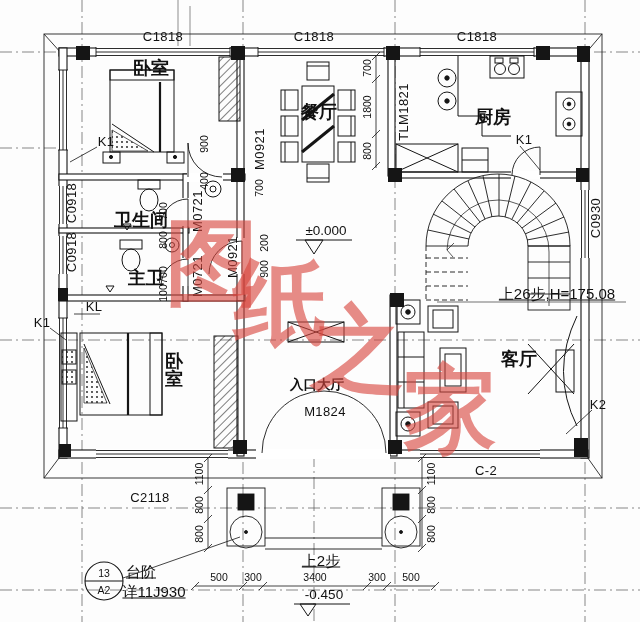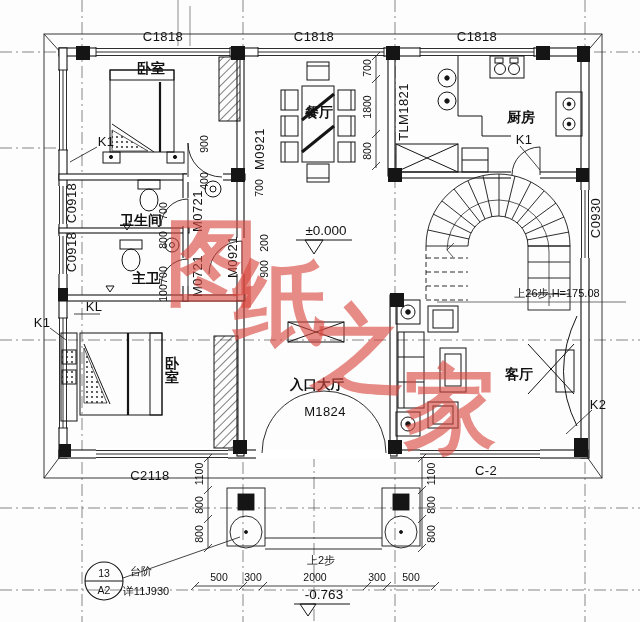--- a/index.html
+++ b/index.html
@@ -3,24 +3,24 @@
 <meta charset="utf-8">
 <style>
   html,body{margin:0;padding:0;background:#e8e8e8;}
   #plan{position:relative;width:640px;height:622px;background:#fdfdfd;overflow:hidden;
         font-family:"Liberation Sans",sans-serif;}
   #plan svg{position:absolute;left:0;top:0;}
   .lbl{position:absolute;font-family:"Liberation Sans",sans-serif;font-size:12px;color:#111;
        white-space:nowrap;line-height:1;transform:translate(-50%,-50%);z-index:5;}
   .lbl.v{transform:translate(-50%,-50%) rotate(-90deg);}
   .lbl.code{font-size:13px;letter-spacing:.4px;}
-  .lbl.room{font-size:14px;font-weight:bold;}
+  .lbl.room{font-size:18px;font-weight:bold;}
   .lbl.dim{font-size:10.5px;}
   .lbl.big{font-size:13.5px;}
-  .lbl.note{font-size:11px;}
+  .lbl.note{font-size:15px;text-decoration:underline;}
   .stack{width:14px;white-space:normal;word-break:break-all;text-align:center;}
   .wm{position:absolute;font-family:"Liberation Serif",serif;font-weight:bold;font-size:94px;
       color:#d8463e;opacity:.62;transform:translate(-50%,-50%);z-index:8;pointer-events:none;}
 </style>
 </head>
 <body>
 
 <div id="plan">
 
 <svg width="640" height="622" viewBox="0 0 640 622">
@@ -383,48 +383,48 @@
 <span class="lbl code" style="left:314px;top:36px">C1818</span>
 <span class="lbl code" style="left:477px;top:36px">C1818</span>
 <span class="lbl code v" style="left:403px;top:112px">TLM1821</span>
 <span class="lbl code v" style="left:259px;top:149px">M0921</span>
 <span class="lbl code v" style="left:232px;top:257px">M0921</span>
 <span class="lbl code v" style="left:197px;top:211px">M0721</span>
 <span class="lbl code v" style="left:197px;top:276px">M0721</span>
 <span class="lbl code v" style="left:71px;top:203px">C0918</span>
 <span class="lbl code v" style="left:71px;top:252px">C0918</span>
 <span class="lbl code v" style="left:595px;top:218px">C0930</span>
-<span class="lbl code" style="left:150px;top:475px">C2118</span>
+<span class="lbl code" style="left:150px;top:497px">C2118</span>
 <span class="lbl code" style="left:486px;top:470px">C-2</span>
 <span class="lbl code" style="left:325px;top:411px">M1824</span>
 
 <span class="lbl code" style="left:106px;top:141px">K1</span>
 <span class="lbl code" style="left:524px;top:139px">K1</span>
 <span class="lbl code" style="left:42px;top:322px">K1</span>
 <span class="lbl code" style="left:94px;top:306px">KL</span>
 <span class="lbl code" style="left:598px;top:404px">K2</span>
 
 <span class="lbl room" style="left:151px;top:68px">卧室</span>
 <span class="lbl room" style="left:319px;top:112px">餐厅</span>
-<span class="lbl room" style="left:521px;top:117px">厨房</span>
+<span class="lbl room" style="left:493px;top:117px">厨房</span>
 <span class="lbl room" style="left:141px;top:220px">卫生间</span>
 <span class="lbl room" style="left:146px;top:278px">主卫</span>
 <span class="lbl room stack" style="left:172px;top:370px">卧室</span>
 <span class="lbl room big" style="left:317px;top:385px">入口大厅</span>
-<span class="lbl room" style="left:519px;top:374px">客厅</span>
+<span class="lbl room" style="left:519px;top:359px">客厅</span>
 
 <span class="lbl big" style="left:326px;top:231px">±0.000</span>
-<span class="lbl big" style="left:324px;top:595px">-0.763</span>
+<span class="lbl big" style="left:324px;top:595px">-0.450</span>
 <span class="lbl note" style="left:557px;top:293px">上26步,H=175.08</span>
 <span class="lbl note" style="left:321px;top:560px">上2步</span>
 
 <span class="lbl dim" style="left:104px;top:573px">13</span>
 <span class="lbl dim" style="left:104px;top:590px">A2</span>
 <span class="lbl note" style="left:141px;top:571px">台阶</span>
-<span class="lbl note" style="left:146px;top:591px">详11J930</span>
+<span class="lbl note" style="left:154px;top:591px">详11J930</span>
 
 <span class="lbl dim v" style="left:367px;top:68px">700</span>
 <span class="lbl dim v" style="left:367px;top:107px">1800</span>
 <span class="lbl dim v" style="left:367px;top:151px">800</span>
 <span class="lbl dim v" style="left:204px;top:144px">900</span>
 <span class="lbl dim v" style="left:204px;top:181px">400</span>
 <span class="lbl dim v" style="left:259px;top:188px">700</span>
 <span class="lbl dim v" style="left:264px;top:243px">200</span>
 <span class="lbl dim v" style="left:264px;top:269px">900</span>
 <span class="lbl dim v" style="left:163px;top:211px">700</span>
@@ -432,21 +432,21 @@
 <span class="lbl dim v" style="left:163px;top:275px">700</span>
 <span class="lbl dim v" style="left:163px;top:293px">100</span>
 <span class="lbl dim v" style="left:199px;top:474px">1100</span>
 <span class="lbl dim v" style="left:199px;top:505px">800</span>
 <span class="lbl dim v" style="left:199px;top:534px">800</span>
 <span class="lbl dim v" style="left:431px;top:474px">1100</span>
 <span class="lbl dim v" style="left:431px;top:505px">800</span>
 <span class="lbl dim v" style="left:431px;top:534px">800</span>
 <span class="lbl dim" style="left:219px;top:577px">500</span>
 <span class="lbl dim" style="left:253px;top:577px">300</span>
-<span class="lbl dim" style="left:315px;top:577px">2000</span>
+<span class="lbl dim" style="left:315px;top:577px">3400</span>
 <span class="lbl dim" style="left:377px;top:577px">300</span>
 <span class="lbl dim" style="left:411px;top:577px">500</span>
 
 <span class="wm" style="left:212px;top:263px">图</span>
 <span class="wm" style="left:280px;top:303px">纸</span>
 <span class="wm" style="left:358px;top:350px">之</span>
 <span class="wm" style="left:450px;top:410px">家</span>
 
 </div>
 

